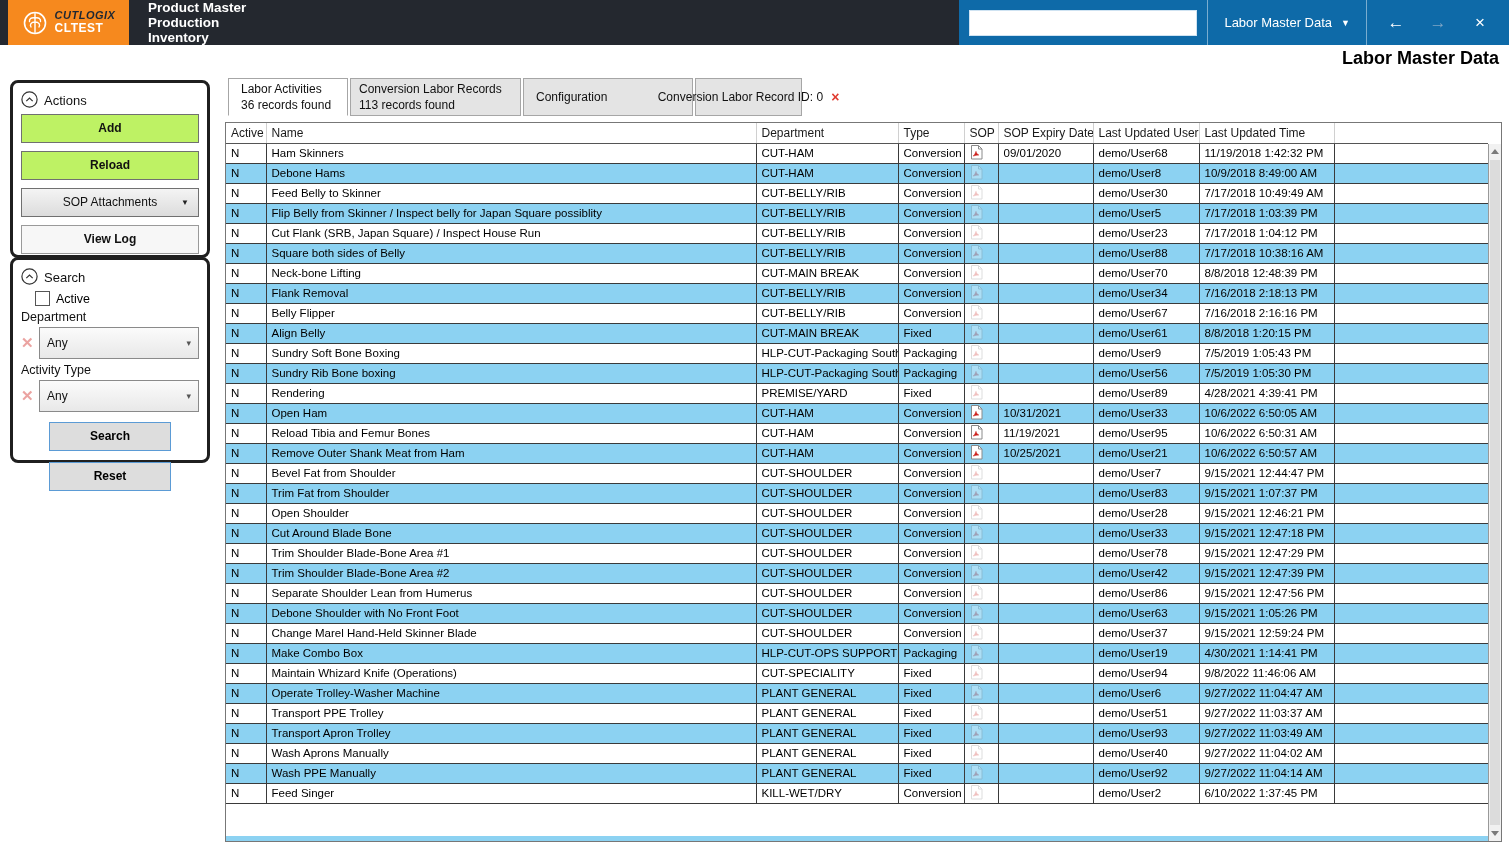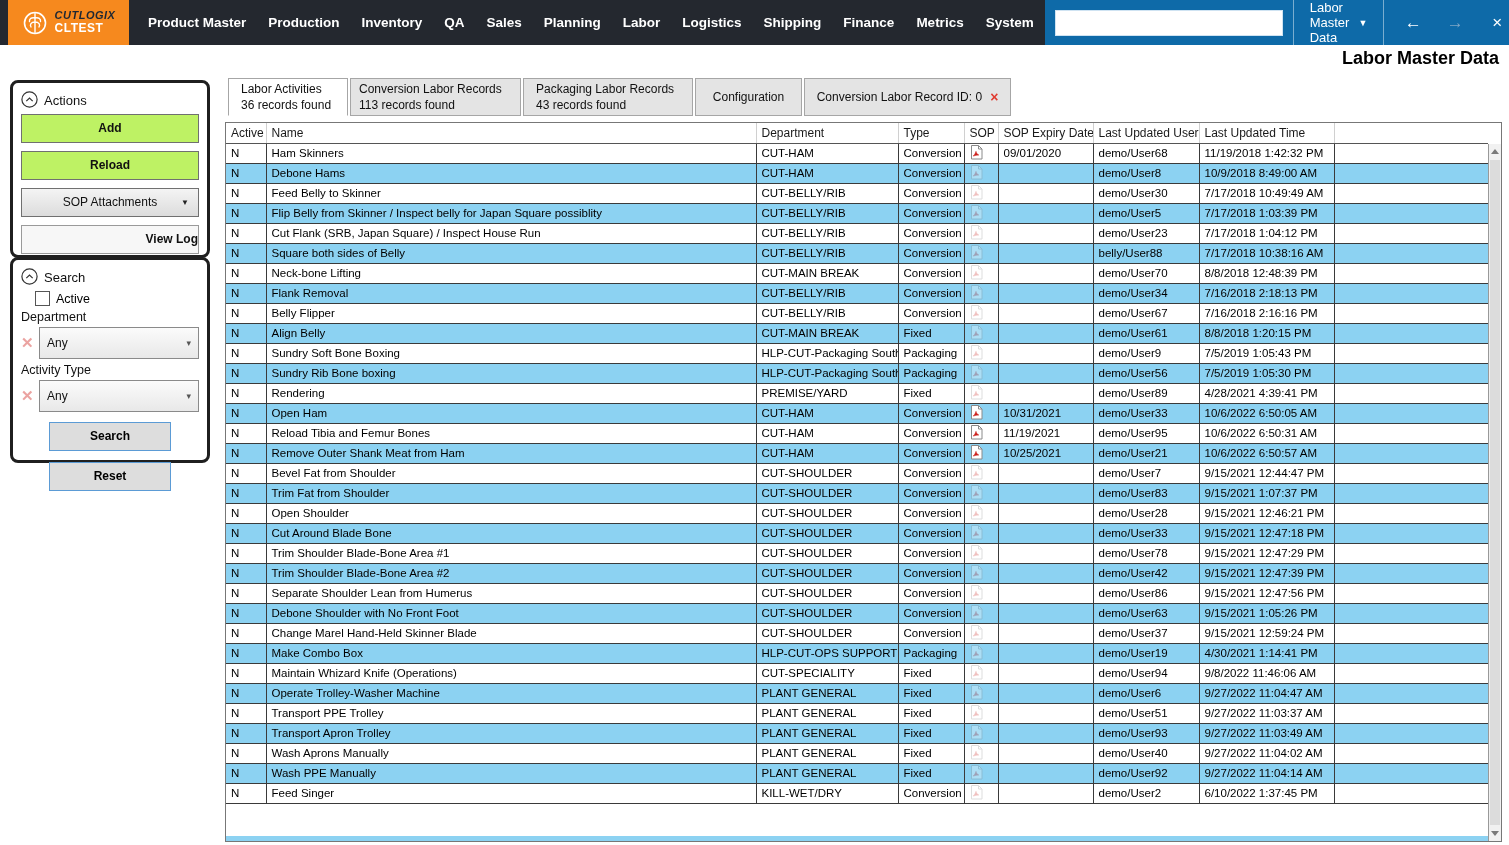--- a/index.html
+++ b/index.html
@@ -12,21 +12,21 @@
 
   
   .topbar { position:absolute; top:0; left:0; width:1509px; height:45px;
     background:#24282F; display:flex; align-items:stretch;padding-left:8px; }
   .logo { width:121px; background:#F6891E; display:flex; align-items:center;
     justify-content:center; gap:7px; flex:none; }
   .logo-icon svg { display:block; }
   .logo-text { display:flex; flex-direction:column; line-height:1.15; }
   .logo-brand { color:#1D2733; font-weight:bold; font-style:italic; font-size:11px; letter-spacing:.5px; }
   .logo-env { color:#ffffff; font-size:12px; font-weight:bold; letter-spacing:.5px; }
-  .nav-menu { display:flex; align-items:center; padding-left:8px; }
+  .nav-menu { display:flex; align-items:flex-start; padding-left:8px;flex-direction:column; }
   .nav-item { color:#ffffff; font-size:13.5px; font-weight:600; padding:0 11px; cursor:default; white-space:nowrap; }
   .top-right { margin-left:auto; background:#0E6AA8; display:flex; align-items:center; height:100%; }
   .top-search { padding:0 10px; }
   .top-search input { width:228px; height:26px; border:1px solid #cfe3f2; background:#fff; outline:none; font-size:13px; padding:0 6px; }
   .tsep { width:1px; height:45px; background:rgba(255,255,255,.45); flex:none; }
   .module-select { display:flex; align-items:center; gap:9px; padding:0 16px; color:#fff; font-size:13px; cursor:default; }
   .module-caret { font-size:9px; }
   .nav-btns { display:flex; align-items:center; gap:0; padding:0 8px; }
   .nav-btn { width:42px; text-align:center; font-size:17px; color:#ffffff; cursor:default; }
   .nav-btn.disabled { color:#7FA6C6; }
@@ -40,21 +40,21 @@
   .panel-actions { top:80px; height:178px; }
   .panel-search { top:257px; height:206px; }
   .panel-head { display:flex; align-items:flex-end; gap:6px; font-size:13px; color:#111; margin:2px 0 6px 0; }
   .panel-head svg { display:block; }
   .btn { display:block; width:100%; text-align:center; font-size:12px; color:#111;
     border:1px solid #707070; background:#bef264; height:29px; line-height:27px;
     font-weight:bold; margin-bottom:8px; cursor:default; }
   .btn.combo { font-weight:normal; background:linear-gradient(#F4F4F4,#DCDCDC);
     position:relative; }
   .btn.combo .caret { position:absolute; right:9px; top:0; font-size:8px; line-height:27px; color:#222; }
-  .btn.light { background:#F7F7F7; border-color:#9a9a9a;text-align:right; }
+  .btn.light { background:#F7F7F7; border-color:#9a9a9a; }
   .checkbox-row { display:flex; align-items:center; gap:6px; margin:0 0 4px 14px; font-size:12.5px; }
   .checkbox { width:15px; height:15px; border:1px solid #555; background:#fff; flex:none; }
   .field-label { font-size:12.5px; color:#111; margin:2px 0 3px 0; }
   .combo-row { display:flex; align-items:center; gap:4px; margin-bottom:4px; }
   .clear-x { color:#EBA3A1; font-size:15px; font-weight:bold; width:14px; flex:none; cursor:default; }
   .select { flex:1; height:24px; border:1px solid #8a8a8a; background:linear-gradient(#FBFBFB,#E8E8E8);
     font-size:12px; color:#111; display:flex; align-items:center; justify-content:space-between;
     padding:15px 7px; cursor:default; }
   .select .sel-caret { font-size:9px; color:#555; }
   .btn-blue { display:block; width:122px; margin:10px auto 0 auto; height:29px; line-height:27px;
@@ -205,24 +205,20 @@
 </section>
 
 <div class="tabbar">
     <div class="tab active">
       <div class="tab-l1">Labor Activities</div>
       <div class="tab-l2">36 records found</div>
     </div>
     <div class="tab">
       <div class="tab-l1">Conversion Labor Records</div>
       <div class="tab-l2">113 records found</div>
-    </div>
-    <div class="tab">
-      <div class="tab-l1">Packaging Labor Records</div>
-      <div class="tab-l2">43 records found</div>
     </div>
     <div class="tab single">
       <div class="tab-l1">Configuration</div>
     </div>
     <div class="tab single">
       <div class="tab-l1">Conversion Labor Record ID: 0<span class="tab-close">×</span></div>
     </div>
   </div>
 
 <div class="tablewrap">
@@ -331,21 +327,21 @@
           <td>N</td>
           <td>Square both sides of Belly</td>
           <td>CUT-BELLY/RIB</td>
           <td>Conversion</td>
           <td><span class="pdf off"><svg width="13" height="15" viewBox="0 0 13 15">
                 <path d="M1.5 .5 h7 l3.5 3.5 v10 h-10.5 z" fill="#fff" stroke="#8a8a8a"></path>
                 <path d="M8.5 .5 v3.5 h3.5" fill="none" stroke="#8a8a8a"></path>
                 <path d="M3.1 11 c1.1-.6 2.3-2.6 2.9-4.7 .3 1.5 1.3 3.1 2.8 3.8 -1.7 .1-3.8 .4-5.7 .9z" fill="#CC1F1A" stroke="#CC1F1A" stroke-width=".5"></path>
               </svg></span></td>
           <td></td>
-          <td>belly/User88</td>
+          <td>demo/User88</td>
           <td>7/17/2018 10:38:16 AM</td>
           <td></td>
         </tr>
         <tr class="white">
           <td>N</td>
           <td>Neck-bone Lifting</td>
           <td>CUT-MAIN BREAK</td>
           <td>Conversion</td>
           <td><span class="pdf off"><svg width="13" height="15" viewBox="0 0 13 15">
                 <path d="M1.5 .5 h7 l3.5 3.5 v10 h-10.5 z" fill="#fff" stroke="#8a8a8a"></path>

